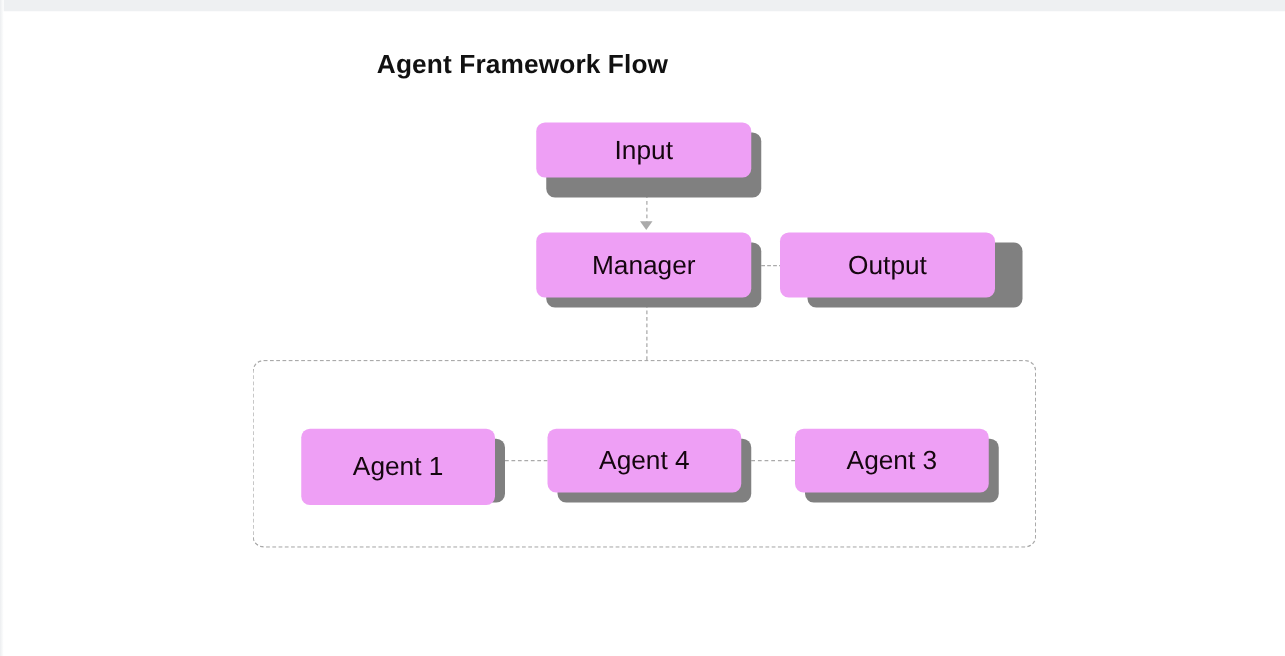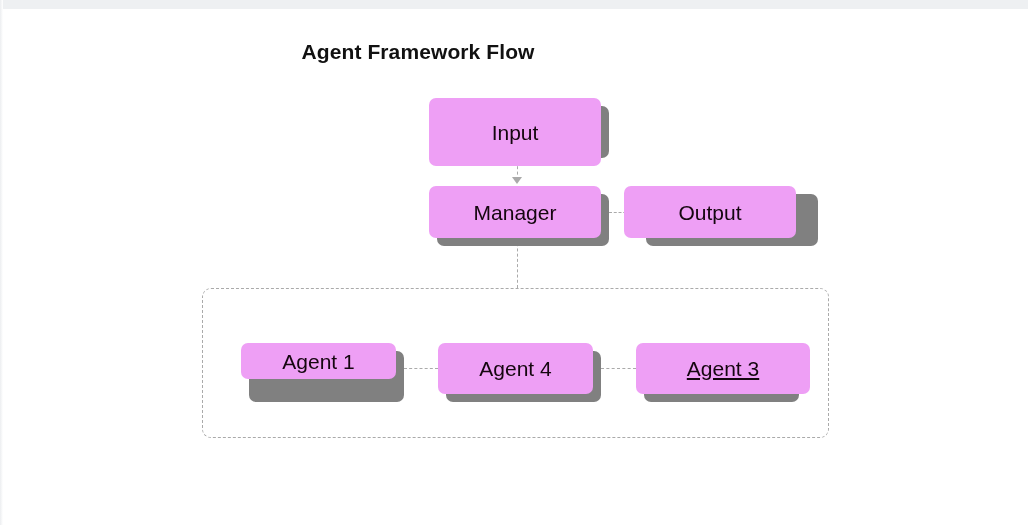--- a/index.html
+++ b/index.html
@@ -134,37 +134,37 @@
 
   <div class="edge edge-h" style="left:601px; top:368px; width:35px;"></div>
 
   <div class="node-shadow" style="left:437px; top:106px; width:172px; height:52px;"></div>
   <div class="node-shadow" style="left:437px; top:194px; width:172px; height:52px;"></div>
   <div class="node-shadow" style="left:646px; top:194px; width:172px; height:52px;"></div>
   <div class="node-shadow" style="left:249px; top:351px; width:155px; height:51px;"></div>
   <div class="node-shadow" style="left:446px; top:351px; width:155px; height:51px;"></div>
   <div class="node-shadow" style="left:644px; top:351px; width:155px; height:51px;"></div>
 
-  <div class="node" style="left:429px; top:98px; width:172px; height:68px;">
+  <div class="node" style="left:429px; top:98px; width:172px; height:44px;">
     <span>Input</span>
   </div>
 
   <div class="node" style="left:429px; top:186px; width:172px; height:52px;">
     <span>Manager</span>
   </div>
 
   <div class="node" style="left:624px; top:186px; width:172px; height:52px;">
     <span>Output</span>
   </div>
 
-  <div class="node" style="left:241px; top:343px; width:155px; height:36px;">
+  <div class="node" style="left:241px; top:343px; width:155px; height:61px;">
     <span>Agent 1</span>
   </div>
 
   <div class="node" style="left:438px; top:343px; width:155px; height:51px;">
     <span>Agent 4</span>
   </div>
 
-  <div class="node" style="left:636px; top:343px; width:174px; height:51px;text-decoration:underline;">
+  <div class="node" style="left:636px; top:343px; width:155px; height:51px;">
     <span>Agent 3</span>
   </div>
 
 </div>
 
 </body></html>

